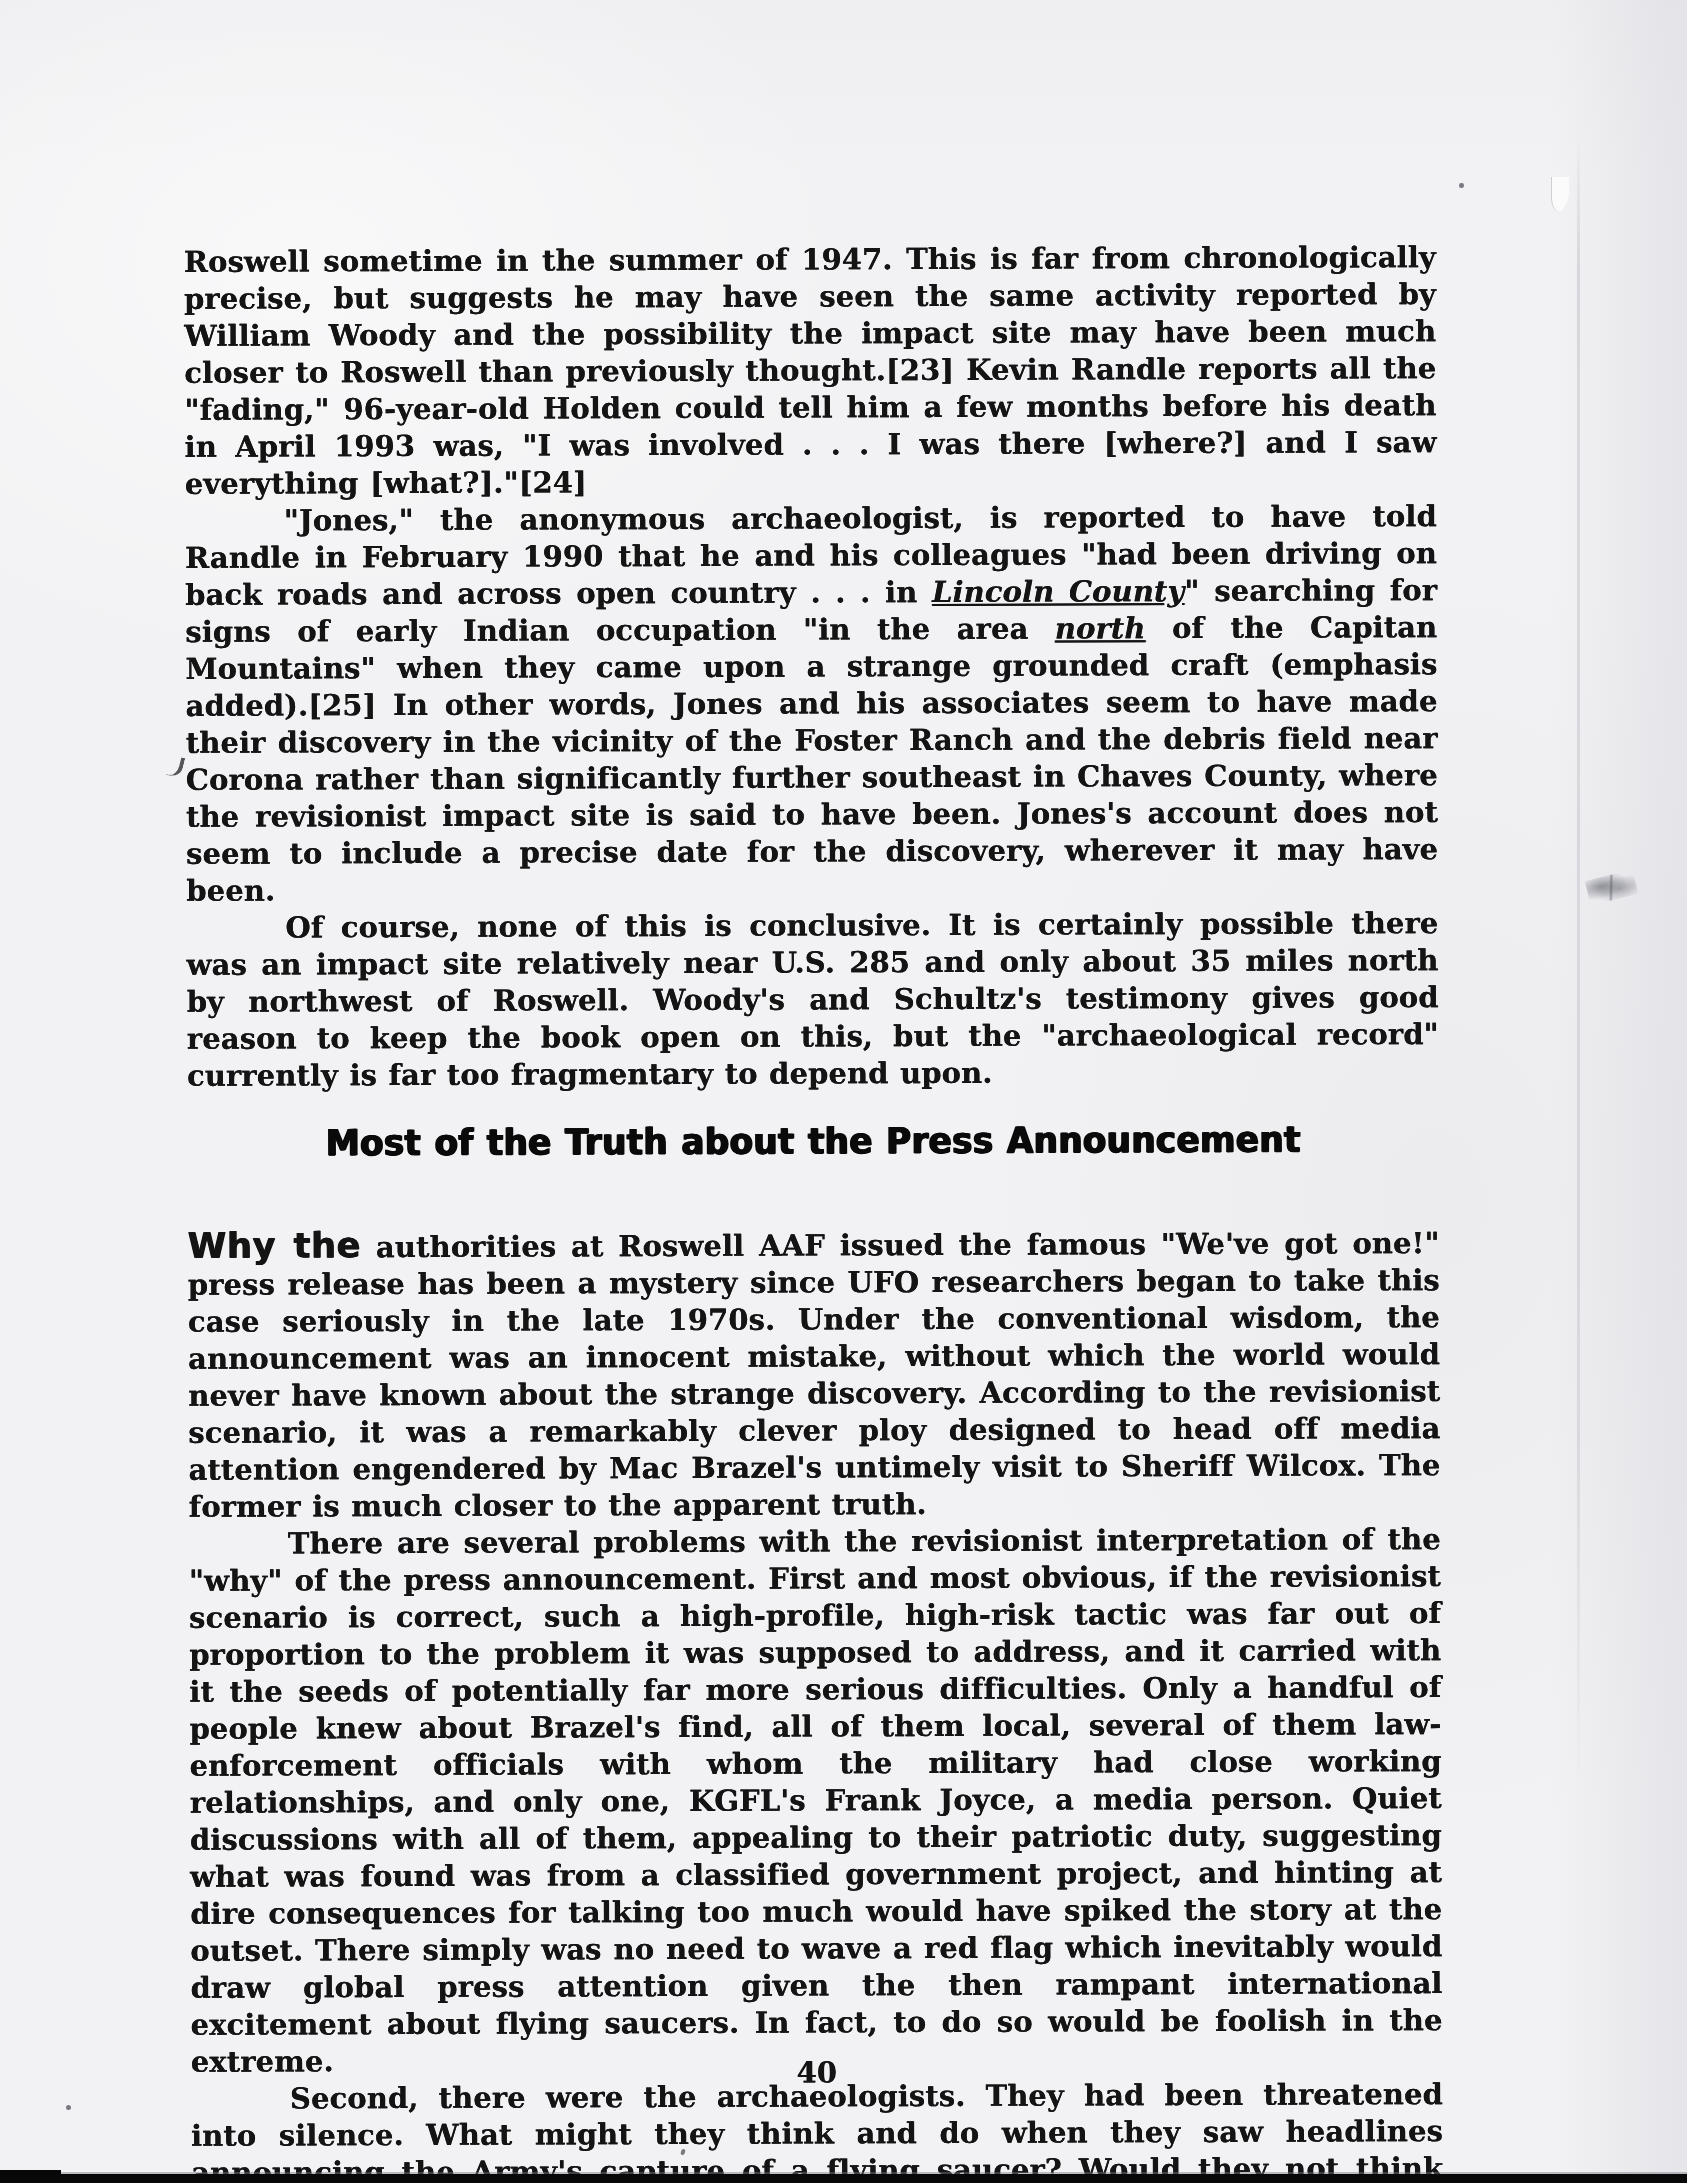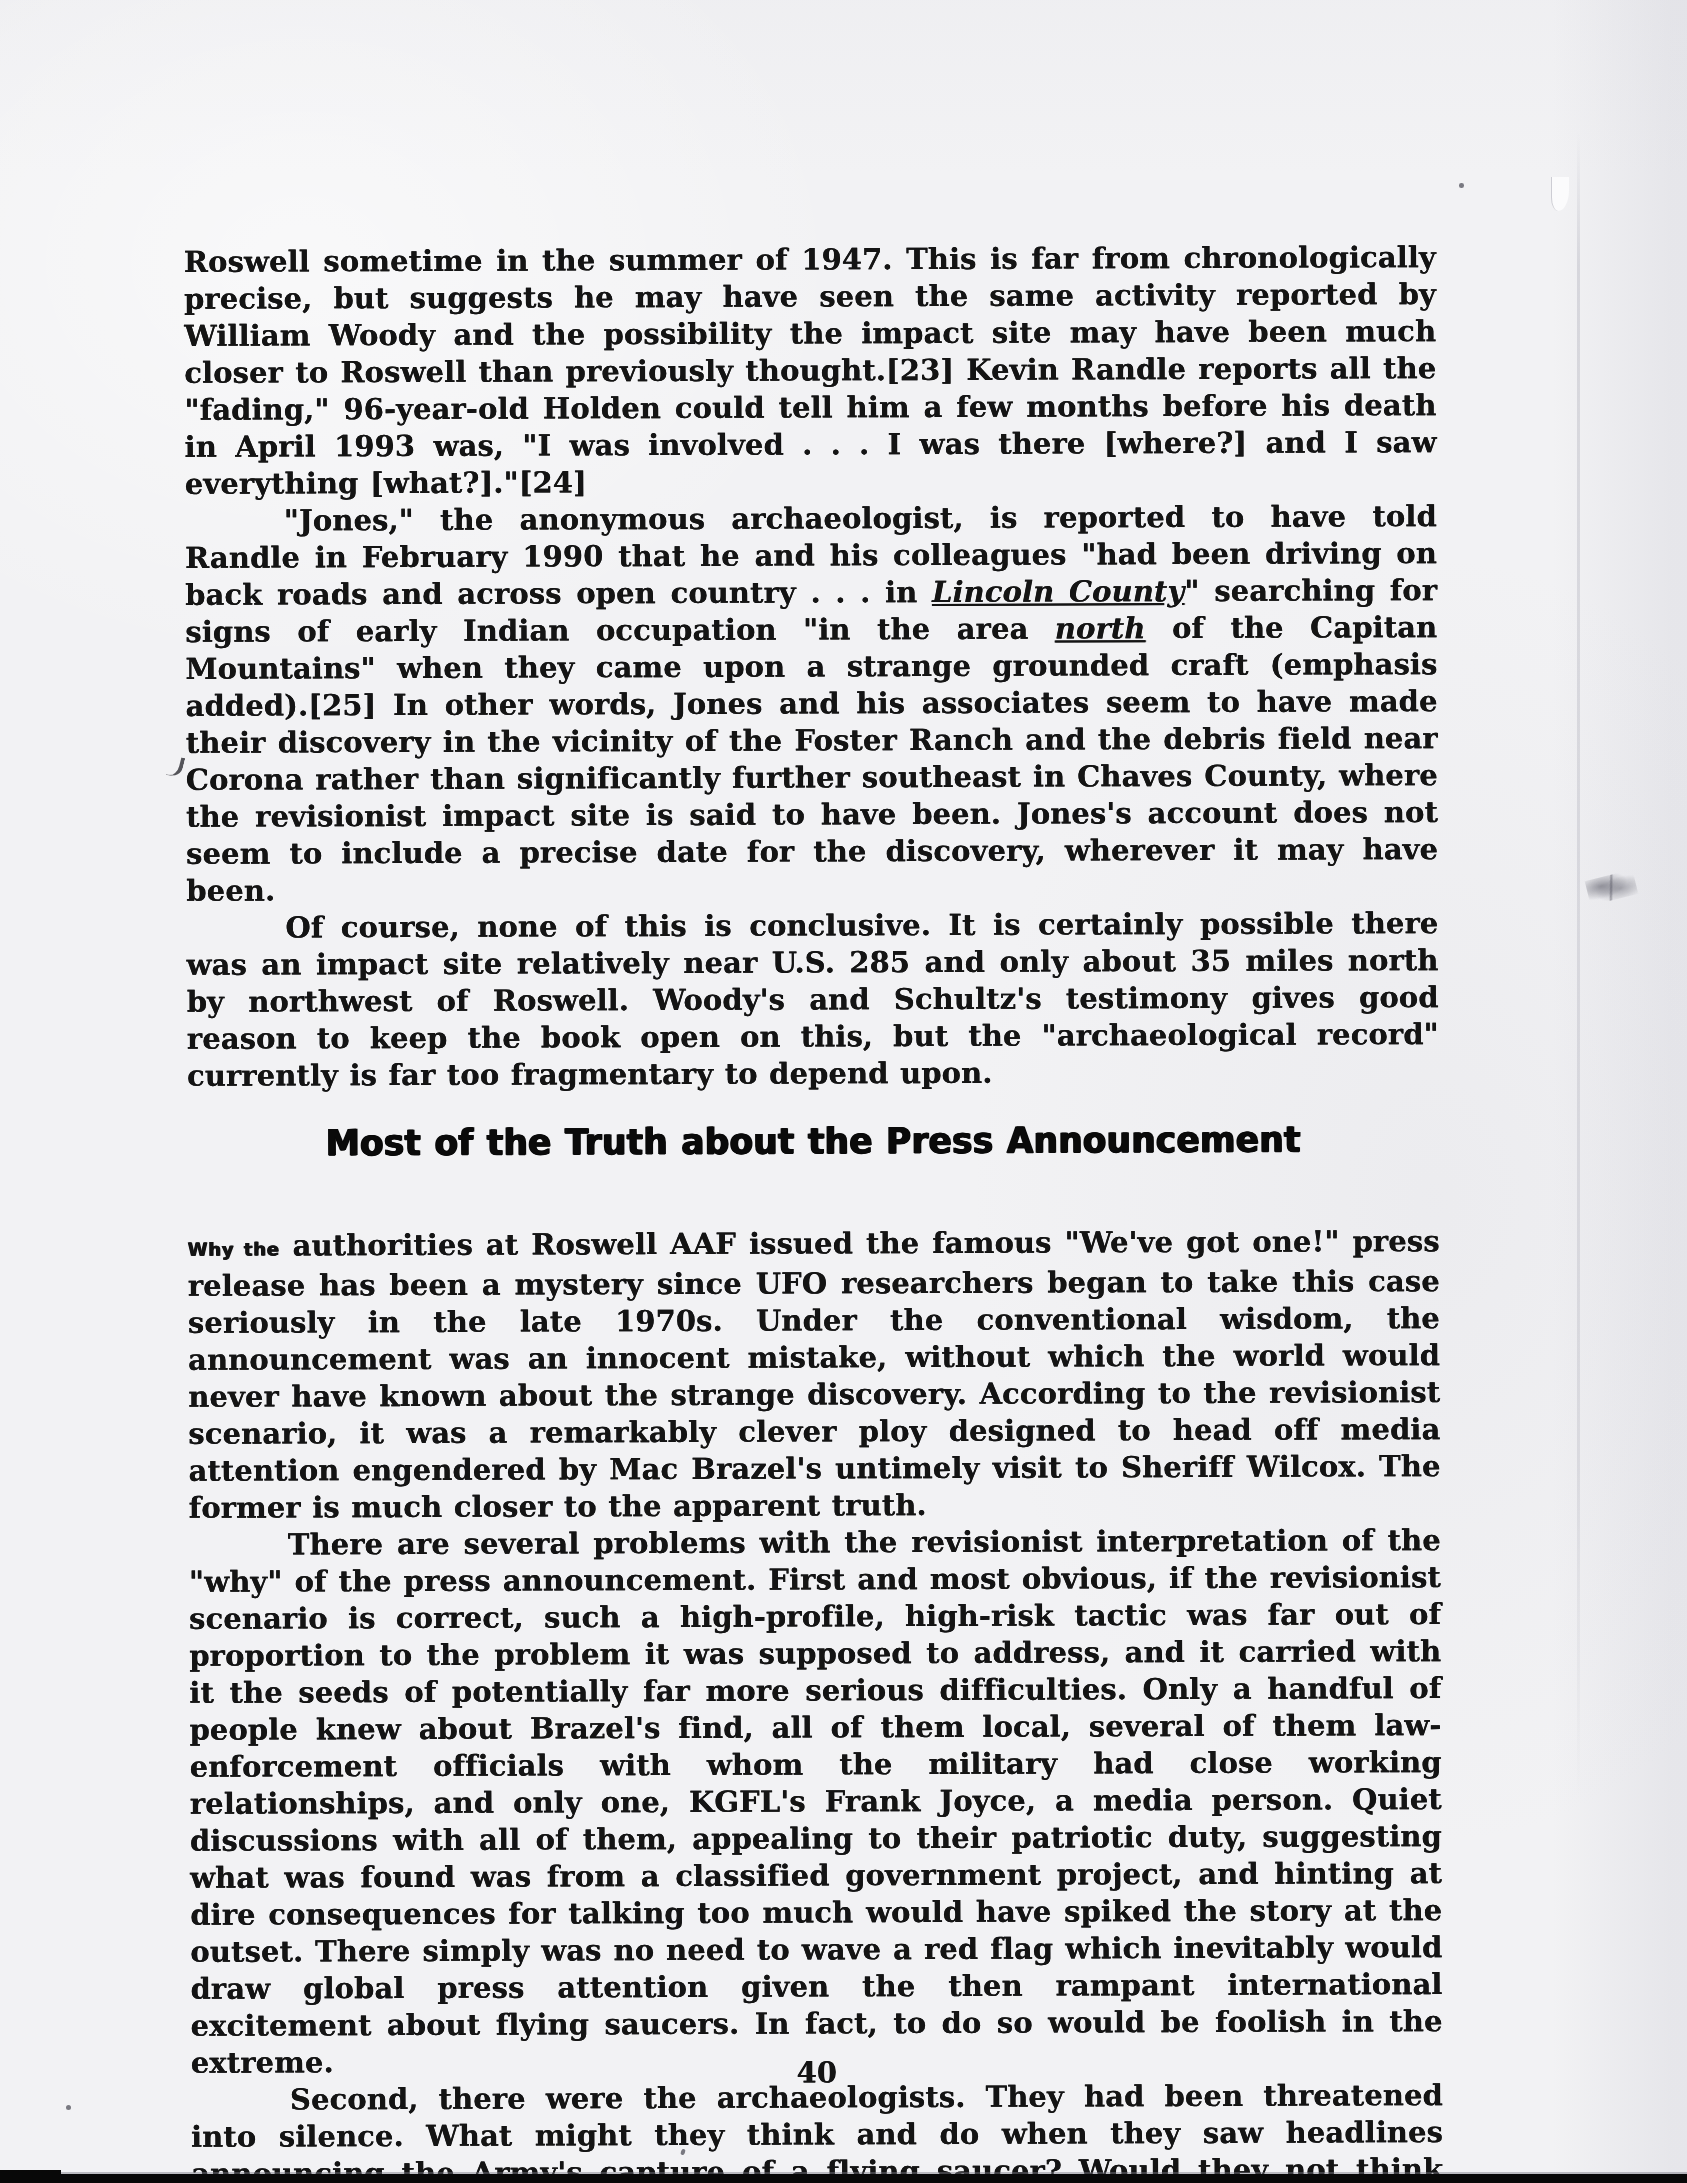--- a/index.html
+++ b/index.html
@@ -35,21 +35,21 @@
     font-size:29px;line-height:37px;font-weight:bold;
     text-align:justify;
     letter-spacing:0.1px;word-spacing:1.3px;
     text-shadow:0.2px 0 0 currentColor;
   }
   .para{margin:0;}
   .para.indent{text-indent:99px;}
   .it{font-style:italic;text-decoration:underline;}
   .lead{
     font-family:"DejaVu Sans","Liberation Sans",sans-serif;
-    font-size:18px;letter-spacing:0.7px;
+    font-size:35px;letter-spacing:0.7px;
     text-shadow:0.7px 0 0 currentColor,-0.4px 0 0 currentColor;
   }
   .section-heading{
     margin:28px 0 63px 0;
     text-align:center;
     font-family:"DejaVu Sans","Liberation Sans",sans-serif;
     font-weight:bold;
     font-size:36px;line-height:42px;
     letter-spacing:0.3px;
     color:#0a0a0a;

